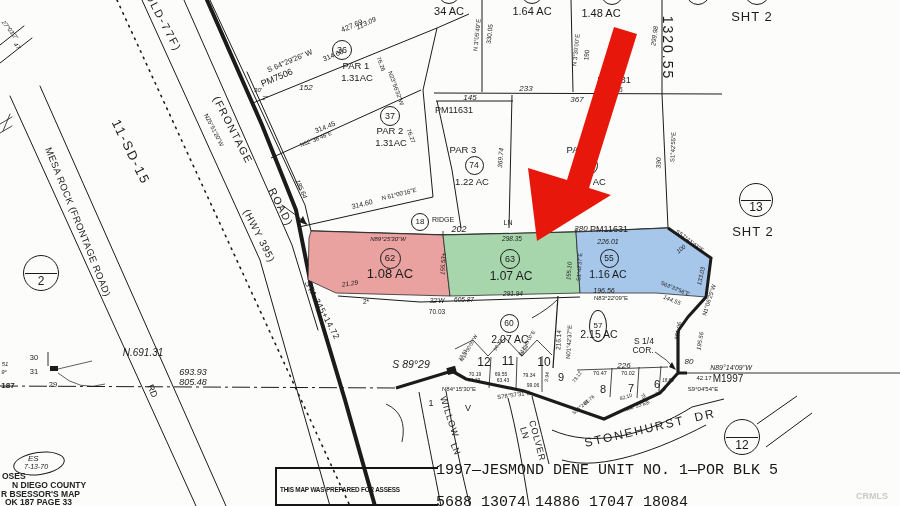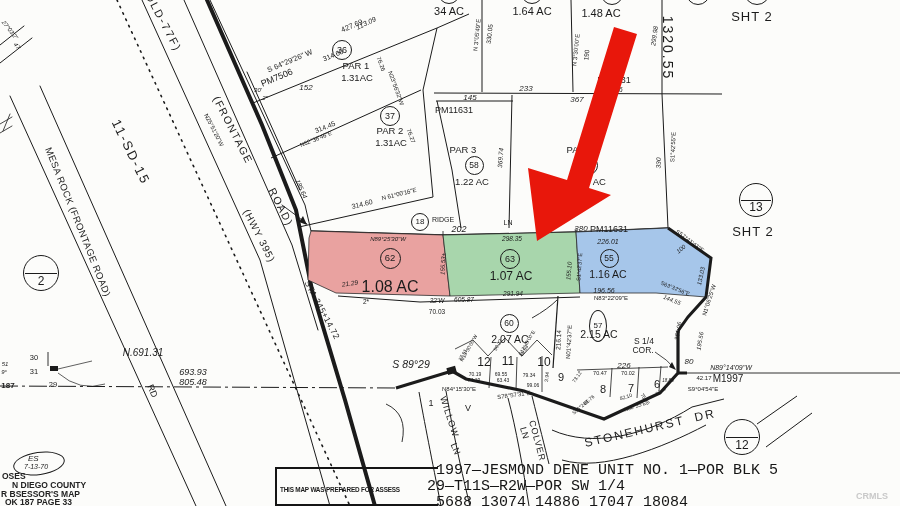--- a/index.html
+++ b/index.html
@@ -164,21 +164,21 @@
       <div class="lbl" style="left: 673px; top: 147px; font-size: 6px; transform: translate(-50%, -50%) rotate(-87deg);">S1°42'55"E</div>
       <div class="lbl i" style="left: 659px; top: 163px; font-size: 6.5px; transform: translate(-50%, -50%) rotate(-87deg);">330</div>
       <div class="lbl" style="left: 752px; top: 16px; font-size: 13px; letter-spacing: 1px; transform: translate(-50%, -50%) rotate(0deg);">SHT 2</div>
       <div class="lbl" style="left: 753px; top: 231px; font-size: 13px; letter-spacing: 1px; transform: translate(-50%, -50%) rotate(0deg);">SHT 2</div>
       <div class="lbl" style="left: 443px; top: 219px; font-size: 7px; transform: translate(-50%, -50%) rotate(0deg);">RIDGE</div>
       <div class="lbl i" style="left: 459px; top: 229px; font-size: 9px; transform: translate(-50%, -50%) rotate(0deg);">202</div>
       <div class="lbl" style="left: 508px; top: 222px; font-size: 7px; transform: translate(-50%, -50%) rotate(0deg);">LN</div>
       <div class="lbl i" style="left: 581px; top: 229px; font-size: 8px; transform: translate(-50%, -50%) rotate(0deg);">380</div>
       <div class="lbl" style="left: 609px; top: 229px; font-size: 9px; transform: translate(-50%, -50%) rotate(0deg);">PM11631</div>
       <div class="lbl i" style="left: 388px; top: 239px; font-size: 6px; transform: translate(-50%, -50%) rotate(0deg);">N89°25'30"W</div>
-      <div class="lbl" style="left: 390px; top: 287px; font-size: 16px; transform: translate(-50%, -50%) rotate(0deg);">1.08 AC</div>
+      <div class="lbl" style="left: 390px; top: 273px; font-size: 13px; transform: translate(-50%, -50%) rotate(0deg);">1.08 AC</div>
       <div class="lbl i" style="left: 350px; top: 284px; font-size: 6.5px; transform: translate(-50%, -50%) rotate(-8deg);">21.29</div>
       <div class="lbl i" style="left: 443px; top: 264px; font-size: 6px; transform: translate(-50%, -50%) rotate(-87deg);">155.53±</div>
       <div class="lbl i" style="left: 512px; top: 239px; font-size: 6.5px; transform: translate(-50%, -50%) rotate(0deg);">298.35</div>
       <div class="lbl" style="left: 511px; top: 276px; font-size: 12px; transform: translate(-50%, -50%) rotate(0deg);">1.07 AC</div>
       <div class="lbl i" style="left: 513px; top: 294px; font-size: 6.5px; transform: translate(-50%, -50%) rotate(0deg);">291.94</div>
       <div class="lbl i" style="left: 569px; top: 271px; font-size: 6px; transform: translate(-50%, -50%) rotate(-85deg);">155.10</div>
       <div class="lbl i" style="left: 608px; top: 241px; font-size: 7px; transform: translate(-50%, -50%) rotate(0deg);">226.01</div>
       <div class="lbl" style="left: 608px; top: 274px; font-size: 10.5px; transform: translate(-50%, -50%) rotate(0deg);">1.16 AC</div>
       <div class="lbl i" style="left: 604px; top: 290px; font-size: 7px; transform: translate(-50%, -50%) rotate(0deg);">196.56</div>
       <div class="lbl" style="left: 611px; top: 298px; font-size: 6px; transform: translate(-50%, -50%) rotate(0deg);">N83°22'09"E</div>
@@ -257,21 +257,21 @@
       <div class="lbl" style="left: 650px; top: 428px; font-size: 12px; letter-spacing: 2px; transform: translate(-50%, -50%) rotate(-13deg);">STONEHURST  DR</div>
     </div>
   <div id="circles">
       <div class="circ" style="left: 332px; top: 40px; width: 20px; height: 20px;">
         <span class="n" style="font-size: 9px;">36</span>
       </div>
       <div class="circ" style="left: 380px; top: 106px; width: 20px; height: 20px;">
         <span class="n" style="font-size: 9px;">37</span>
       </div>
       <div class="circ" style="left: 464.5px; top: 155.5px; width: 19px; height: 19px;">
-        <span class="n" style="font-size: 8.5px;">58</span>
+        <span class="n" style="font-size: 8.5px;">74</span>
       </div>
       <div class="circ" style="left: 578.5px; top: 155.5px; width: 19px; height: 19px;">
         <span class="n" style="font-size: 8.5px;">46</span>
       </div>
       <div class="circ" style="left: 411px; top: 213px; width: 18px; height: 18px;">
         <span class="n" style="font-size: 8px;">18</span>
       </div>
       <div class="circ" style="left: 379.5px; top: 247.5px; width: 21px; height: 21px;">
         <span class="n" style="font-size: 9.5px;">62</span>
       </div>
@@ -310,21 +310,20 @@
     <polygon points="614,27 637,34 589,188 611,195 537,241 528,168 567,180" fill="#e8170b"></polygon>
   </svg>
 
   <div id="bottomtext">
     <div id="disclaimer">
       <div>THIS MAP WAS PREPARED FOR ASSESS</div>
       
       
     </div>
     <div class="titleline" style="left:436px;top:462px;">1997—JESMOND DENE UNIT NO. 1—POR BLK 5</div>
-    <div class="titleline" style="left:427px;top:478px;">29—T11S—R2W—POR SW 1/4</div>
     <div class="titleline" style="left:436px;top:494px;">5688 13074 14886 17047 18084</div>
     <div id="stamp-oval"></div>
     <div class="stampline" style="left:28px;top:454px;font-size:8px;">ES</div>
     <div class="stampline" style="left:24px;top:463px;font-size:7px;">7-13-70</div>
     <div class="countyline" style="left:2px;top:471px;">OSES</div>
     <div class="countyline" style="left:12px;top:480px;">N DIEGO COUNTY</div>
     <div class="countyline" style="left:1px;top:489px;">R BSESSOR'S MAP</div>
     <div class="countyline" style="left:5px;top:497px;">OK 187 PAGE 33</div>
     <div id="watermark">CRMLS</div>
   </div>

